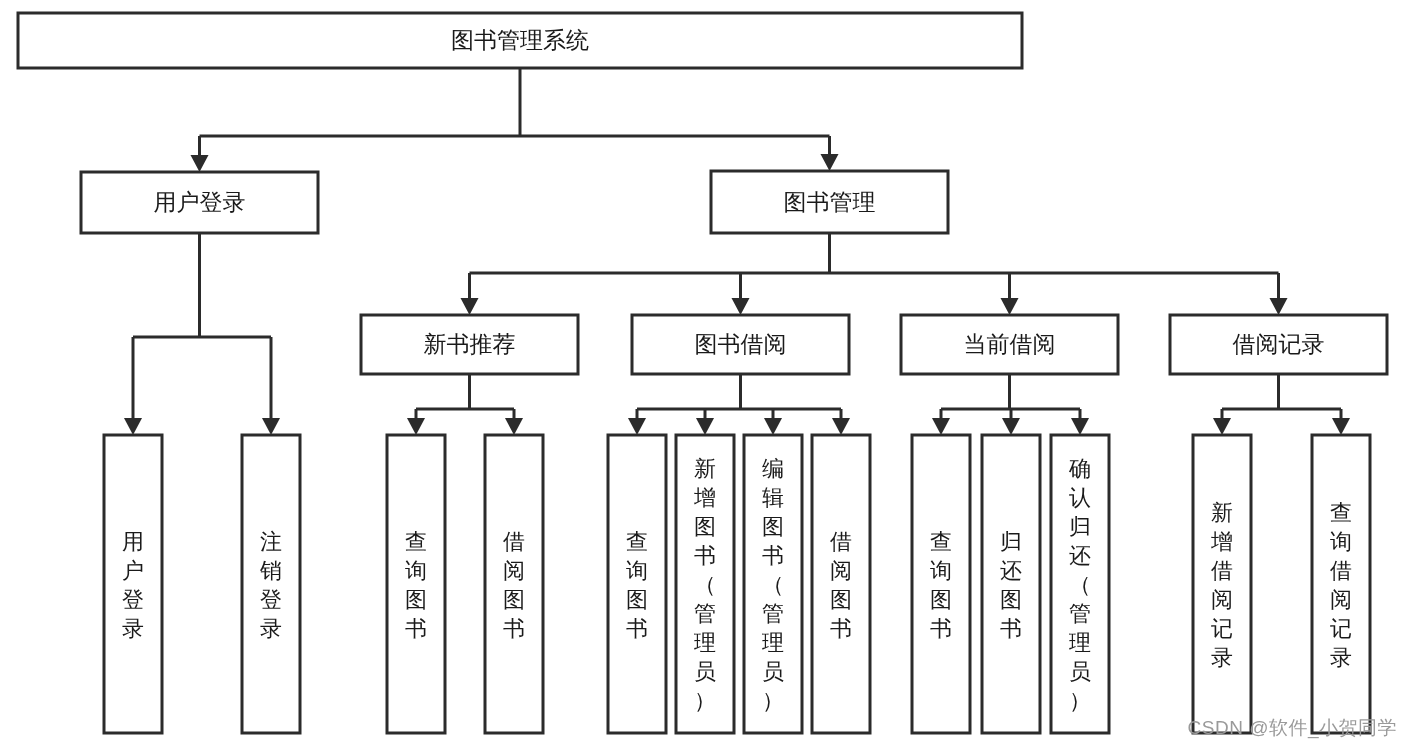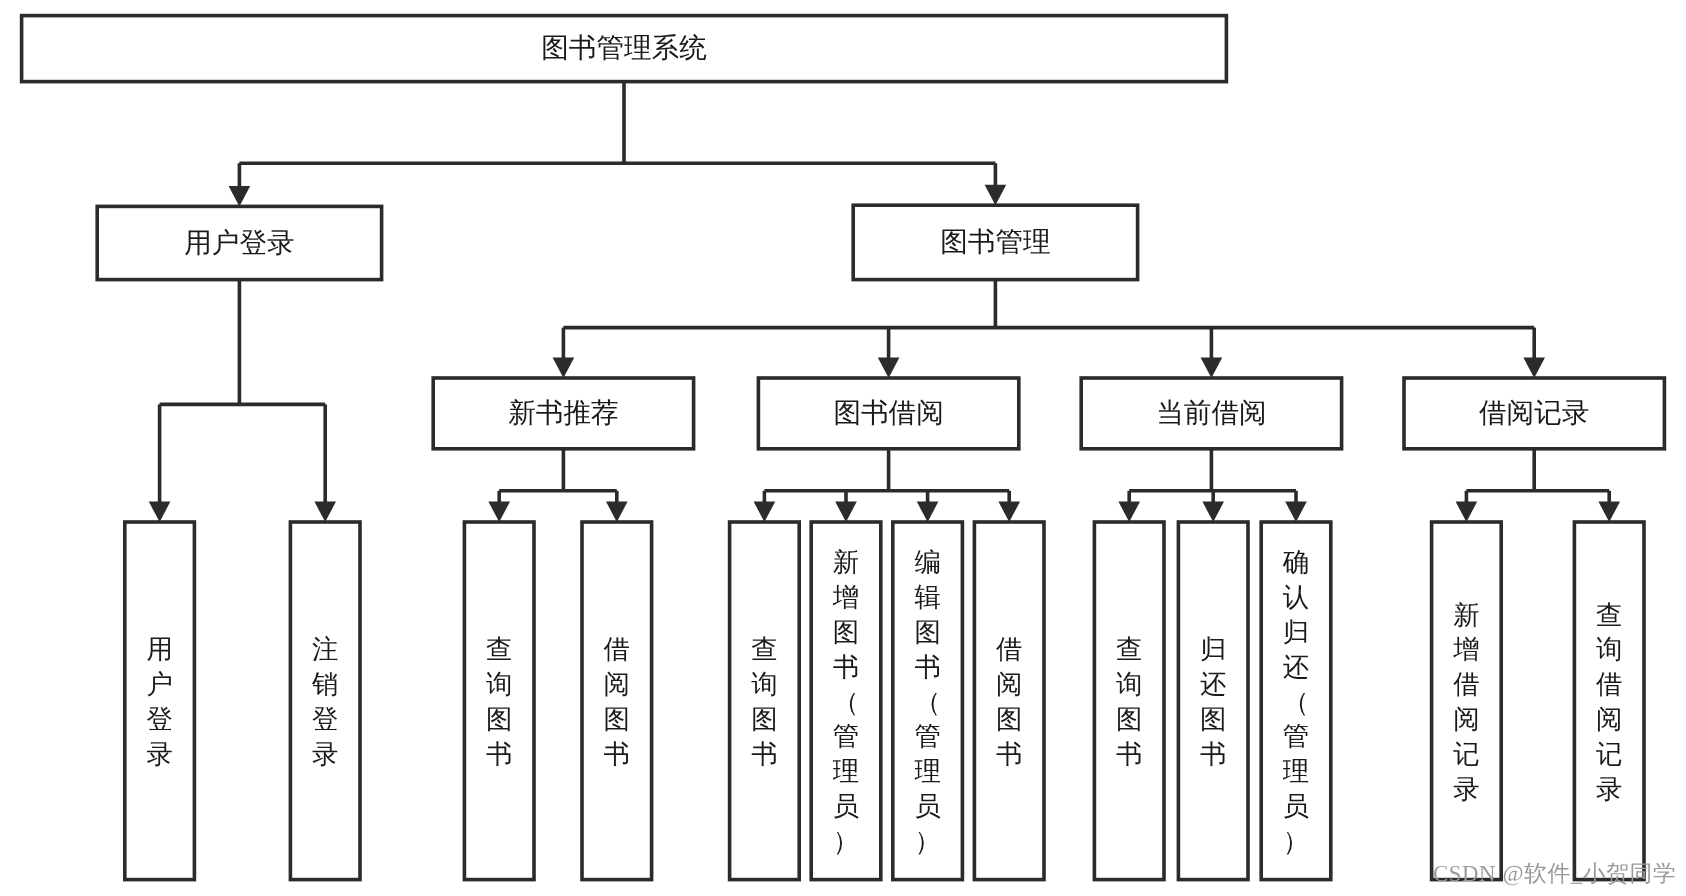--- a/index.html
+++ b/index.html
@@ -55,21 +55,21 @@
   .node-label-vertical {
     font-family: "DejaVu Sans", "Liberation Sans", sans-serif;
     font-size: 22px;
     fill: #1a1a1a;
     text-anchor: middle;
   }
   .watermark {
     position: absolute;
     right: 8px;
     bottom: 6px;
-    font-family: Liberation Serif, serif;
+    font-family: Liberation Sans, sans-serif;
     font-size: 19px;
     color: #9a9a9a;
     white-space: nowrap;
     letter-spacing: 0.5px;
     pointer-events: none;
   }
 </style>
 </head>
 <body>
 

